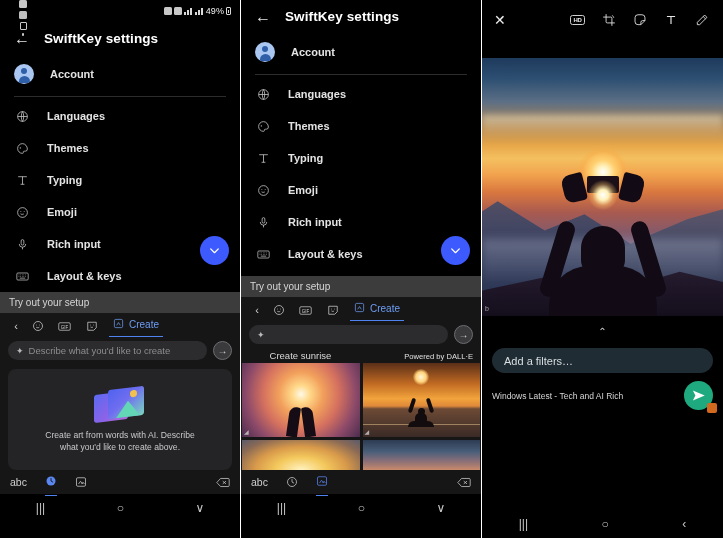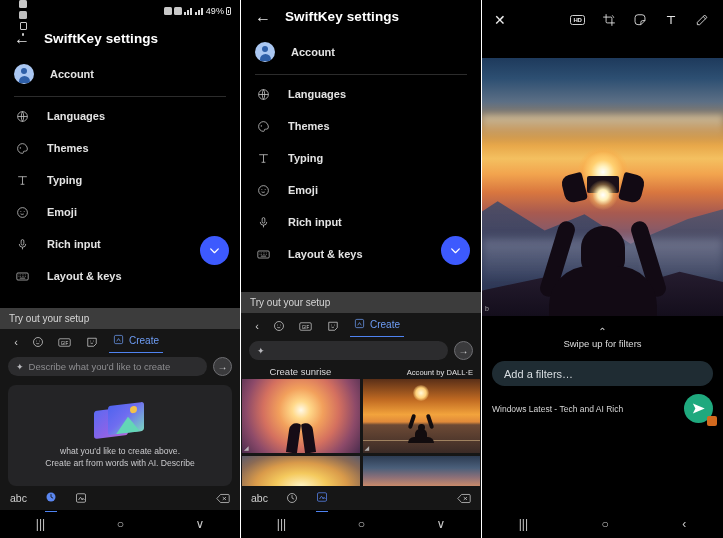--- a/index.html
+++ b/index.html
@@ -58,21 +58,21 @@
 
   .sicon svg { display:block; }
 
   
   .fab { position:absolute; right:11px; width:29px; height:29px; border-radius:50%;
      background:#3d5afe; display:flex; align-items:center; justify-content:center;
      box-shadow:0 2px 5px rgba(0,0,0,.5); }
   .fab svg{ display:block; }
 
   
-  .kbd { position:absolute; left:0; right:0; bottom:0; }
+  .kbd { position:absolute; left:0; right:0; bottom:16px; }
   .tryout { height:21px; background:#3c3c3c; color:#d6d6d6; font-size:10px;
      display:flex; align-items:center; padding:0 9px; }
   .kb-body { background:#161616; }
   .kb-toolbar { height:26px; display:flex; align-items:center; gap:0; padding:0 8px; }
   .kb-tool { width:27px; height:26px; display:flex; align-items:center; justify-content:center;
      color:#d0d0d0; font-size:11px; }
   .kb-tool.chev { width:16px; }
   .kb-create { display:flex; align-items:center; gap:5px; color:#6e9df5; font-size:10px;
      padding:0 4px 2px 4px; border-bottom:1.6px solid #4f83f1; margin-left:4px;
      height:22px; }
@@ -397,22 +397,22 @@
 
         <div class="create-card">
           <div class="art">
             <div class="c1"></div>
             <div class="c2">
                 <div class="sun"></div>
                 <div class="mt"></div>
               </div>
           </div>
           <div class="create-txt">
+            <div>Create art from words with AI. Describe</div>
             <div>what you'd like to create above.</div>
-            <div>Create art from words with AI. Describe</div>
           </div>
         </div>
 
         <div class="kb-bottom">
           <span class="kb-b abc">abc</span>
           <span class="kb-b sel">
             <svg width="12" height="12" viewBox="0 0 24 24" fill="none" stroke="#5a86f0" stroke-width="1.6">
               <circle cx="12" cy="12" r="9" fill="#5a86f0" stroke="none"></circle>
               <path d="M12 7v5l3.5 2" stroke="#161616" stroke-width="1.8" stroke-linecap="round"></path>
             </svg>
@@ -568,21 +568,21 @@
         </div>
 
         <div class="kb-inputrow">
           <div class="kb-input">
             <span class="spark">✦</span>
             <span class="ph filled">Create sunrise</span>
           </div>
           <div class="kb-send">→</div>
         </div>
 
-        <div class="powered">Account by DALL·E</div>
+        <div class="powered">Powered by DALL·E</div>
 
         <div class="grid">
           <div class="thumb t1">
             <div class="fig">
                 <div class="hl"></div>
                 <div class="hr"></div>
               </div>
             <span class="badge">◢</span>
           </div>
           <div class="thumb t2">
@@ -684,21 +684,20 @@
         <div class="phone"></div>
           <div class="hand-l"></div>
           <div class="hand-r"></div>
         <div class="flare"></div>
       </div>
       <span class="wm">b</span>
     </div>
 
     <div class="p3-filters">
       <div class="p3-chev">⌃</div>
-      <div class="p3-filters-txt">Swipe up for filters</div>
     </div>
 
     <div class="p3-caption">
       <span class="ct">Add a filters…</span>
     </div>
 
     <div class="p3-bottomrow">
       <span class="p3-src">Windows Latest - Tech and AI Rich</span>
       <div class="p3-send">
         <span>

